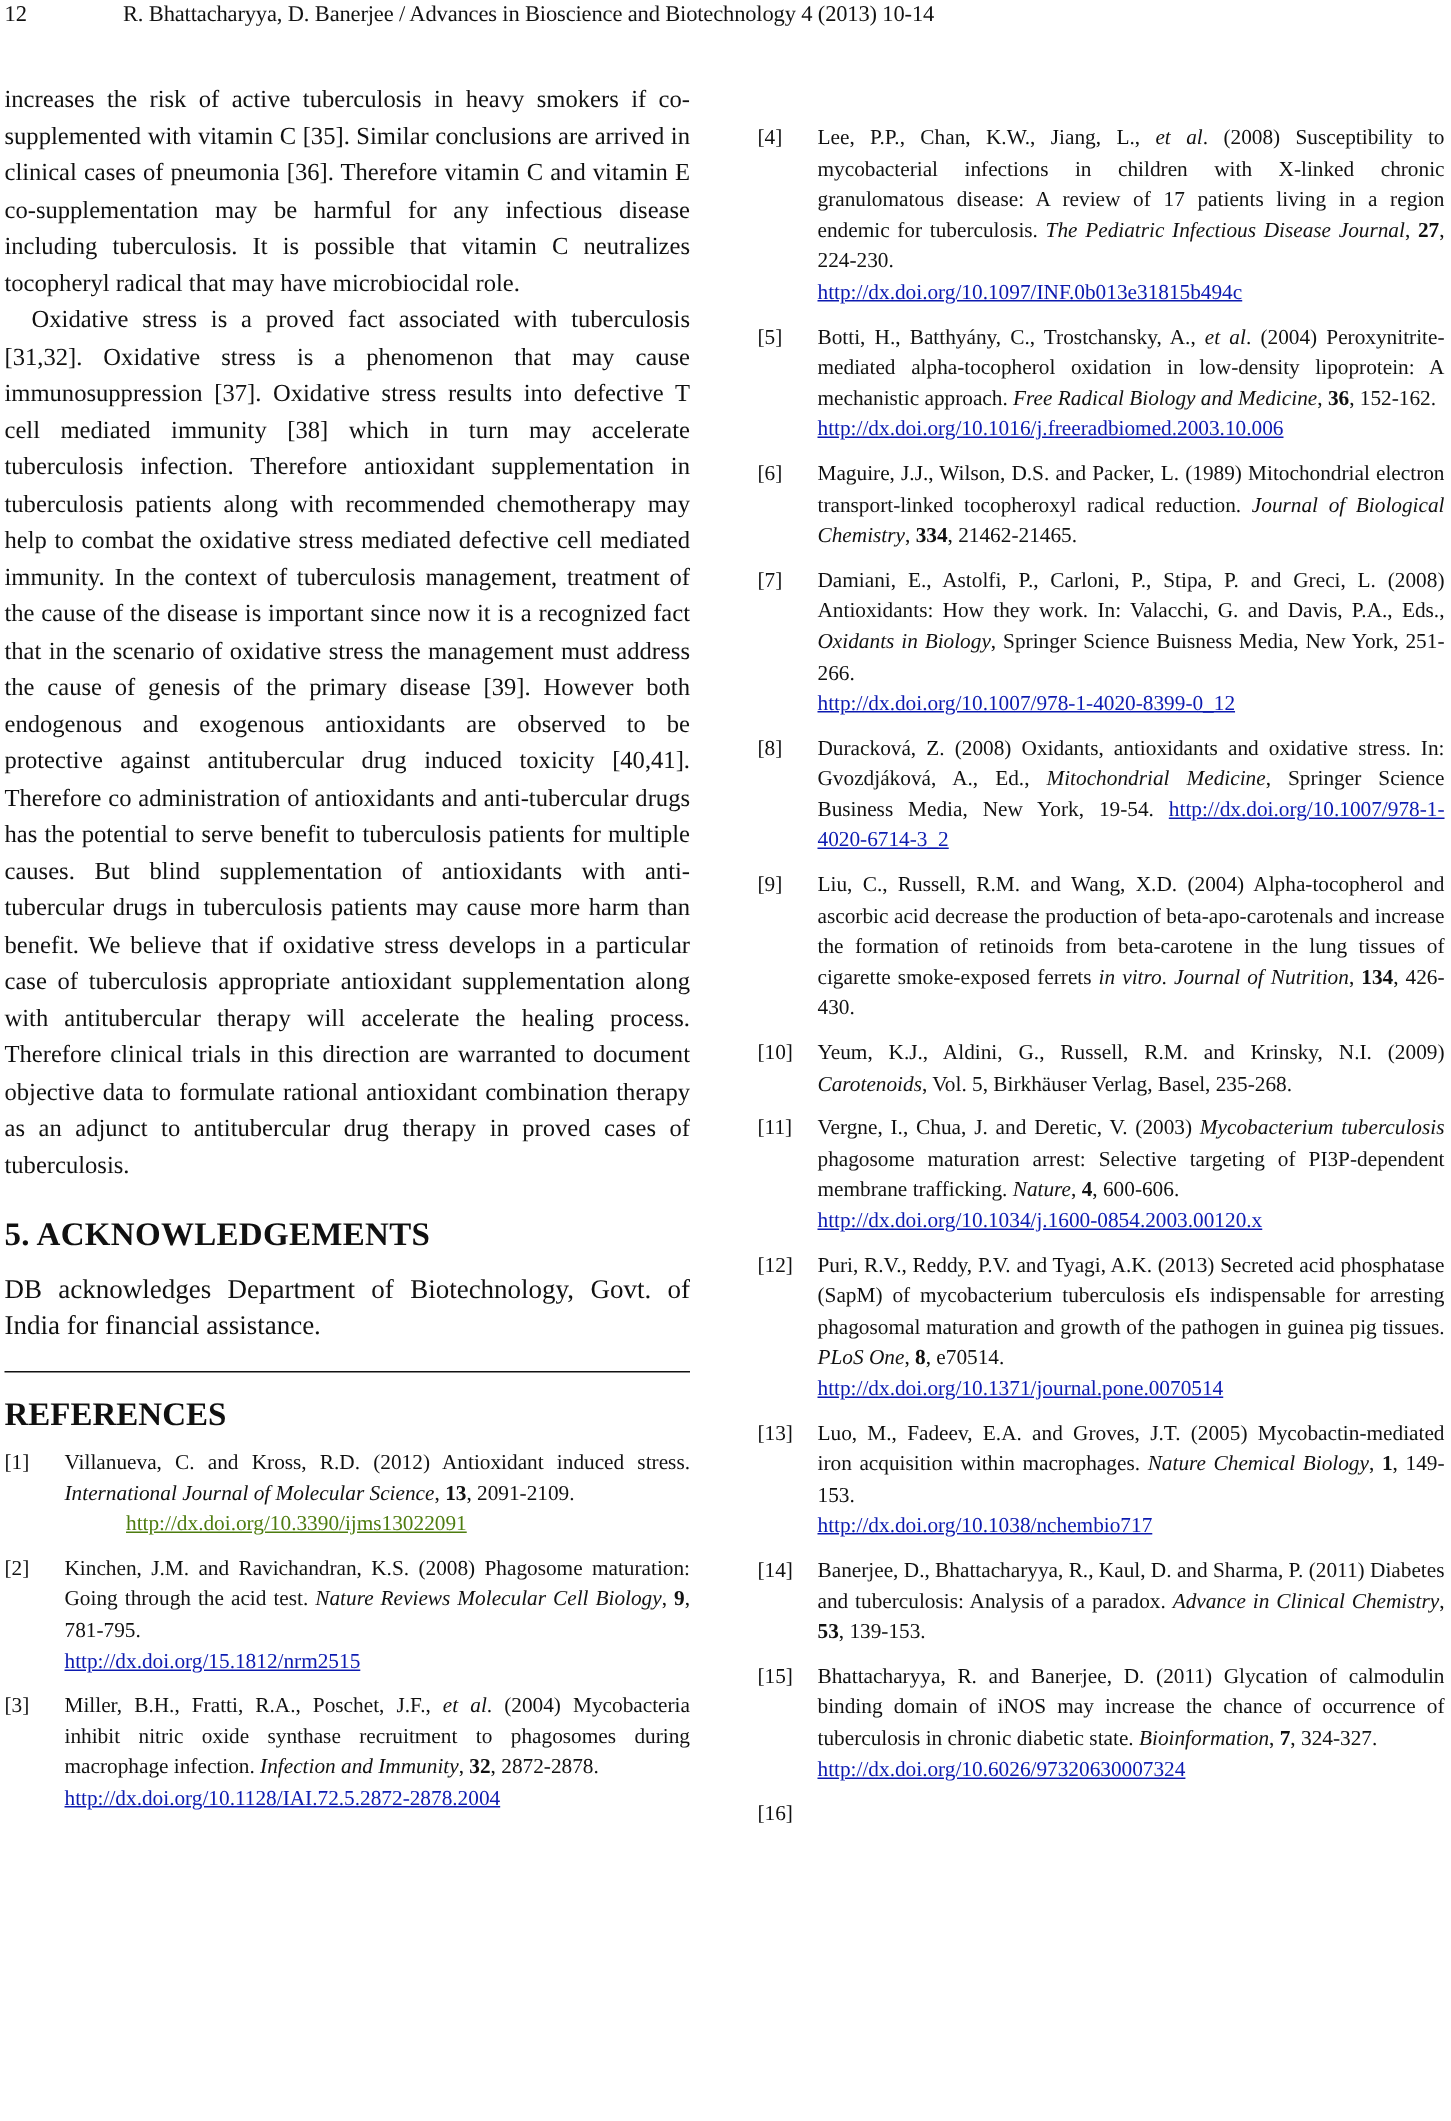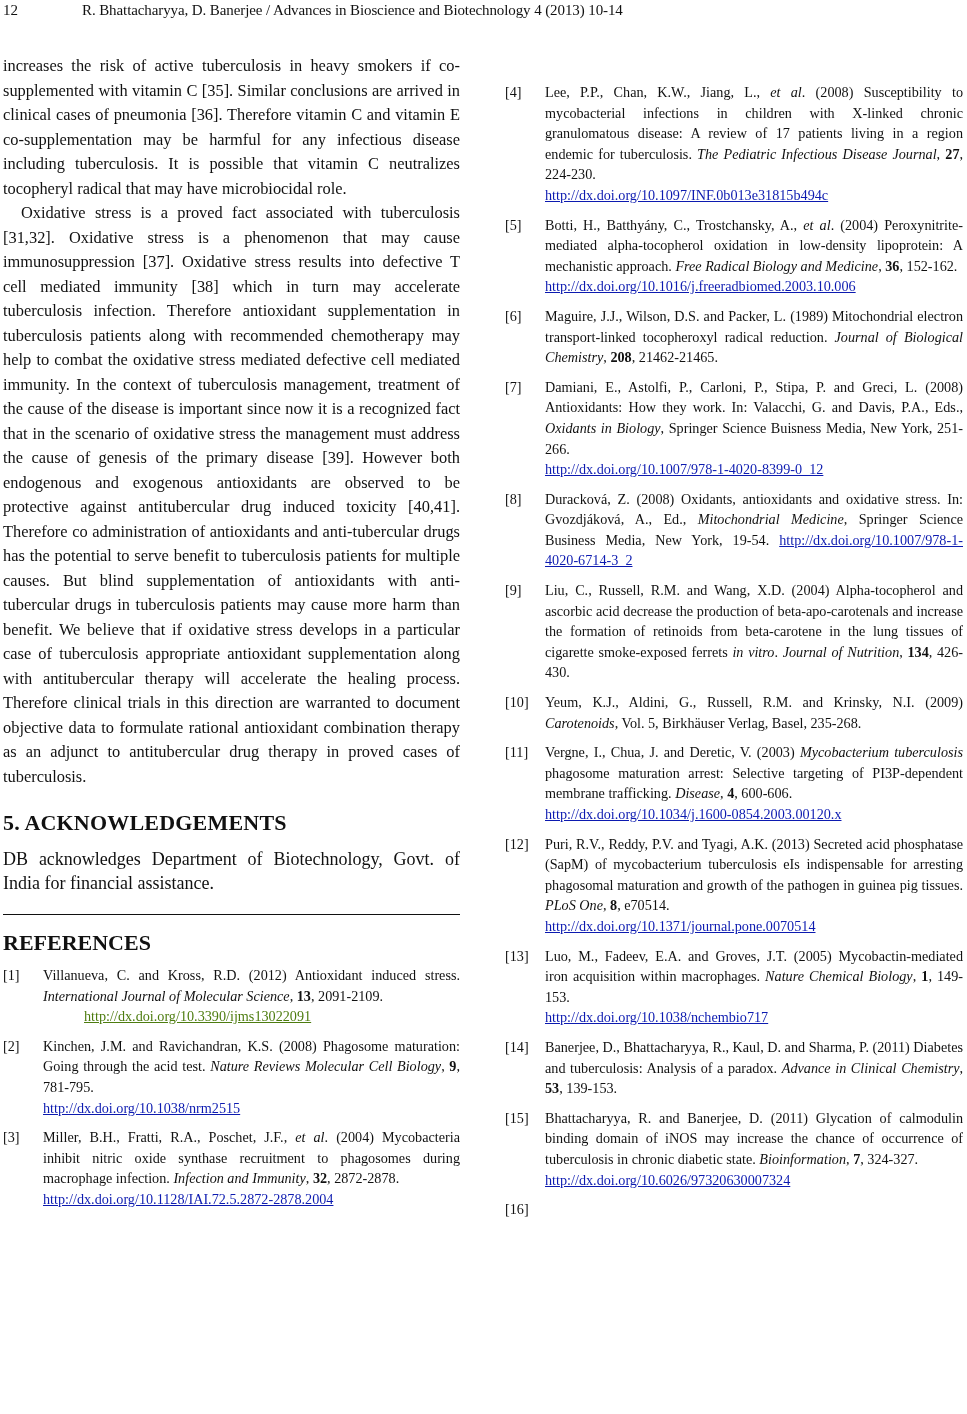--- a/index.html
+++ b/index.html
@@ -72,35 +72,35 @@
   <p class="body-text indent">Oxidative stress is a proved fact associated with tuberculosis [31,32]. Oxidative stress is a phenomenon that may cause immunosuppression [37]. Oxidative stress results into defective T cell mediated immunity [38] which in turn may accelerate tuberculosis infection. Therefore antioxidant supplementation in tuberculosis patients along with recommended chemotherapy may help to combat the oxidative stress mediated defective cell mediated immunity. In the context of tuberculosis management, treatment of the cause of the disease is important since now it is a recognized fact that in the scenario of oxidative stress the management must address the cause of genesis of the primary disease [39]. However both endogenous and exogenous antioxidants are observed to be protective against antitubercular drug induced toxicity [40,41]. Therefore co administration of antioxidants and anti-tubercular drugs has the potential to serve benefit to tuberculosis patients for multiple causes. But blind supplementation of antioxidants with anti-tubercular drugs in tuberculosis patients may cause more harm than benefit. We believe that if oxidative stress develops in a particular case of tuberculosis appropriate antioxidant supplementation along with antitubercular therapy will accelerate the healing process. Therefore clinical trials in this direction are warranted to document objective data to formulate rational antioxidant combination therapy as an adjunct to antitubercular drug therapy in proved cases of tuberculosis.</p>
 
   <div class="section-heading">5. ACKNOWLEDGEMENTS</div>
   <p class="ack-text">DB acknowledges Department of Biotechnology, Govt. of India for financial assistance.</p>
 
   <div class="rule"></div>
 
   <div class="refs-heading">REFERENCES</div>
   <div>
       <div class="ref"><span class="num">[1]</span><span>Villanueva, C. and Kross, R.D. (2012) Antioxidant induced stress. <i>International Journal of Molecular Science</i>, <b>13</b>, 2091-2109. <a class="block" style="color: #4d7c0f; margin-left: 41px;">http://dx.doi.org/10.3390/ijms13022091</a></span></div>
-      <div class="ref"><span class="num">[2]</span><span>Kinchen, J.M. and Ravichandran, K.S. (2008) Phagosome maturation: Going through the acid test. <i>Nature Reviews Molecular Cell Biology</i>, <b>9</b>, 781-795.<a class="block" style="color: rgb(12, 26, 176);">http://dx.doi.org/10.1038/nrm2515</a></span></div>
+      <div class="ref"><span class="num">[2]</span><span>Kinchen, J.M. and Ravichandran, K.S. (2008) Phagosome maturation: Going through the acid test. <i>Nature Reviews Molecular Cell Biology</i>, <b>9</b>, 781-795.<a class="block" style="color: rgb(12, 26, 176);">http://dx.doi.org/15.1812/nrm2515</a></span></div>
       <div class="ref"><span class="num">[3]</span><span>Miller, B.H., Fratti, R.A., Poschet, J.F., <i>et al</i>. (2004) Mycobacteria inhibit nitric oxide synthase recruitment to phagosomes during macrophage infection. <i>Infection and Immunity</i>, <b>32</b>, 2872-2878.<a class="block" style="color: rgb(12, 26, 176);">http://dx.doi.org/10.1128/IAI.72.5.2872-2878.2004</a></span></div>
     </div>
 </div>
 
 <div class="col-right">
   <div>
       <div class="ref"><span class="num">[4]</span><span>Lee, P.P., Chan, K.W., Jiang, L., <i>et al</i>. (2008) Susceptibility to mycobacterial infections in children with X-linked chronic granulomatous disease: A review of 17 patients living in a region endemic for tuberculosis. <i>The Pediatric Infectious Disease Journal</i>, <b>27</b>, 224-230.<a class="block" style="color: rgb(12, 26, 176);">http://dx.doi.org/10.1097/INF.0b013e31815b494c</a></span></div>
       <div class="ref"><span class="num">[5]</span><span>Botti, H., Batthyány, C., Trostchansky, A., <i>et al</i>. (2004) Peroxynitrite-mediated alpha-tocopherol oxidation in low-density lipoprotein: A mechanistic approach. <i>Free Radical Biology and Medicine</i>, <b>36</b>, 152-162.<a class="block" style="color: rgb(12, 26, 176);">http://dx.doi.org/10.1016/j.freeradbiomed.2003.10.006</a></span></div>
-      <div class="ref"><span class="num">[6]</span><span>Maguire, J.J., Wilson, D.S. and Packer, L. (1989) Mitochondrial electron transport-linked tocopheroxyl radical reduction. <i>Journal of Biological Chemistry</i>, <b>208</b>, 21462-21465.</span></div>
+      <div class="ref"><span class="num">[6]</span><span>Maguire, J.J., Wilson, D.S. and Packer, L. (1989) Mitochondrial electron transport-linked tocopheroxyl radical reduction. <i>Journal of Biological Chemistry</i>, <b>334</b>, 21462-21465.</span></div>
       <div class="ref"><span class="num">[7]</span><span>Damiani, E., Astolfi, P., Carloni, P., Stipa, P. and Greci, L. (2008) Antioxidants: How they work. In: Valacchi, G. and Davis, P.A., Eds., <i>Oxidants in Biology</i>, Springer Science Buisness Media, New York, 251-266.<a class="block" style="color: rgb(12, 26, 176);">http://dx.doi.org/10.1007/978-1-4020-8399-0_12</a></span></div>
       <div class="ref"><span class="num">[8]</span><span>Duracková, Z. (2008) Oxidants, antioxidants and oxidative stress. In: Gvozdjáková, A., Ed., <i>Mitochondrial Medicine</i>, Springer Science Business Media, New York, 19-54. <a style="color: rgb(12, 26, 176);">http://dx.doi.org/10.1007/978-1-4020-6714-3_2</a></span></div>
       <div class="ref"><span class="num">[9]</span><span>Liu, C., Russell, R.M. and Wang, X.D. (2004) Alpha-tocopherol and ascorbic acid decrease the production of beta-apo-carotenals and increase the formation of retinoids from beta-carotene in the lung tissues of cigarette smoke-exposed ferrets <i>in vitro</i>. <i>Journal of Nutrition</i>, <b>134</b>, 426-430.</span></div>
       <div class="ref"><span class="num">[10]</span><span>Yeum, K.J., Aldini, G., Russell, R.M. and Krinsky, N.I. (2009) <i>Carotenoids</i>, Vol. 5, Birkhäuser Verlag, Basel, 235-268.</span></div>
-      <div class="ref"><span class="num">[11]</span><span>Vergne, I., Chua, J. and Deretic, V. (2003) <i>Mycobacterium tuberculosis</i> phagosome maturation arrest: Selective targeting of PI3P-dependent membrane trafficking. <i>Disease</i>, <b>4</b>, 600-606.<a class="block" style="color: rgb(12, 26, 176);">http://dx.doi.org/10.1034/j.1600-0854.2003.00120.x</a></span></div>
+      <div class="ref"><span class="num">[11]</span><span>Vergne, I., Chua, J. and Deretic, V. (2003) <i>Mycobacterium tuberculosis</i> phagosome maturation arrest: Selective targeting of PI3P-dependent membrane trafficking. <i>Nature</i>, <b>4</b>, 600-606.<a class="block" style="color: rgb(12, 26, 176);">http://dx.doi.org/10.1034/j.1600-0854.2003.00120.x</a></span></div>
       <div class="ref"><span class="num">[12]</span><span>Puri, R.V., Reddy, P.V. and Tyagi, A.K. (2013) Secreted acid phosphatase (SapM) of mycobacterium tuberculosis eIs indispensable for arresting phagosomal maturation and growth of the pathogen in guinea pig tissues. <i>PLoS One</i>, <b>8</b>, e70514.<a class="block" style="color: rgb(12, 26, 176);">http://dx.doi.org/10.1371/journal.pone.0070514</a></span></div>
       <div class="ref"><span class="num">[13]</span><span>Luo, M., Fadeev, E.A. and Groves, J.T. (2005) Mycobactin-mediated iron acquisition within macrophages. <i>Nature Chemical Biology</i>, <b>1</b>, 149-153.<a class="block" style="color: rgb(12, 26, 176);">http://dx.doi.org/10.1038/nchembio717</a></span></div>
       <div class="ref"><span class="num">[14]</span><span>Banerjee, D., Bhattacharyya, R., Kaul, D. and Sharma, P. (2011) Diabetes and tuberculosis: Analysis of a paradox. <i>Advance in Clinical Chemistry</i>, <b>53</b>, 139-153.</span></div>
       <div class="ref"><span class="num">[15]</span><span>Bhattacharyya, R. and Banerjee, D. (2011) Glycation of calmodulin binding domain of iNOS may increase the chance of occurrence of tuberculosis in chronic diabetic state. <i>Bioinformation</i>, <b>7</b>, 324-327.<a class="block" style="color: rgb(12, 26, 176);">http://dx.doi.org/10.6026/97320630007324</a></span></div>
       <div class="ref"><span class="num">[16]</span></div>
     </div>
 </div>
 
 <div class="footer">
   <span class="copyright">Copyright © 2013 SciRes.</span>

